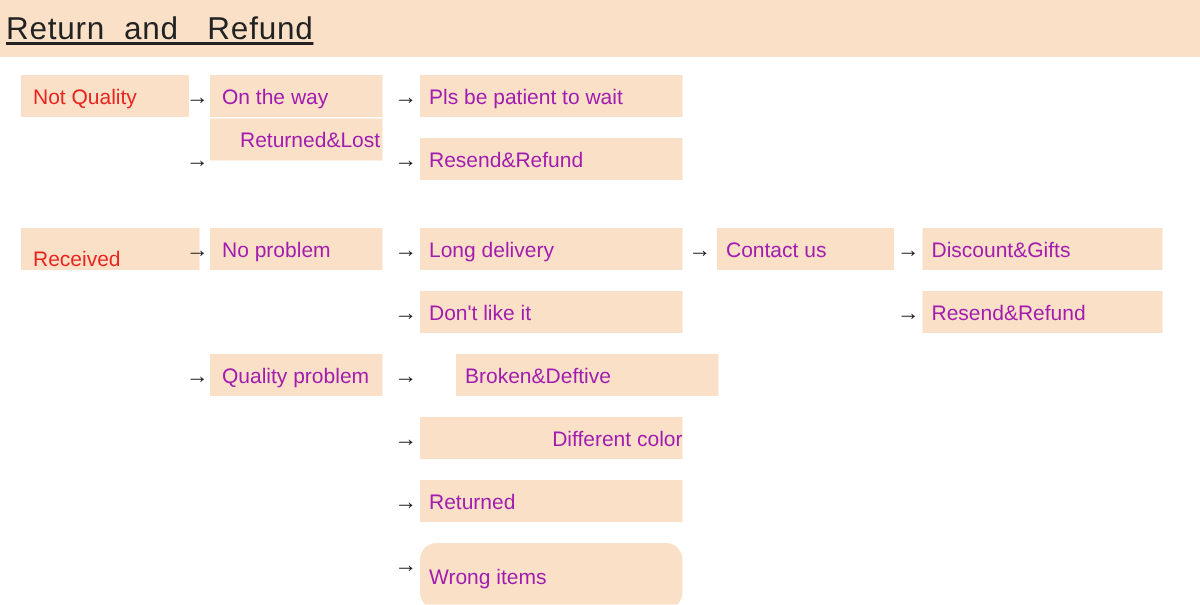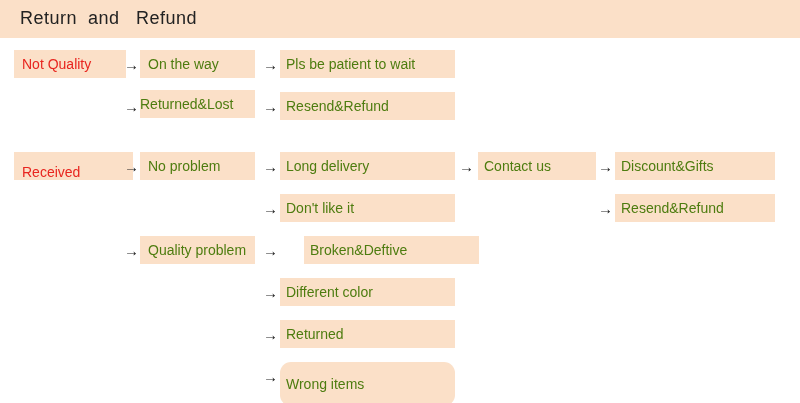--- a/index.html
+++ b/index.html
@@ -21,32 +21,33 @@
   .title-bar {
     position: absolute;
     left: 0;
     top: 0;
     width: 800px;
     height: 38px;
     background: #fbe0c8;
   }
   .title-text {
     position: absolute;
-    left: 20px;
+    left: 4px;
     top: 8px;
-    font-size: 18px;
+    font-size: 21px;
     color: #222222;
     letter-spacing: 0.5px;
     white-space: pre;
+    text-decoration: underline;
   }
   .node {
     position: absolute;
     background: #fbe0c8;
     font-size: 14px;
-    color: #4d7c0f;
+    color: #a21caf;
     display: flex;
     align-items: center;
     box-sizing: border-box;
     white-space: nowrap;
     overflow: hidden;
   }
   .node.red {
     color: #e8251f;
   }
   .node .lbl {
@@ -70,21 +71,21 @@
   <div id="nodes-layer">
       <div class="node red" style="left: 14px; top: 50px; width: 112px; height: 28px; padding-left: 8px;">
         <span class="lbl">Not Quality</span>
       </div>
       <div class="node" style="left: 140px; top: 50px; width: 115px; height: 28px; padding-left: 8px;">
         <span class="lbl">On the way</span>
       </div>
       <div class="node" style="left: 280px; top: 50px; width: 175px; height: 28px; padding-left: 6px;">
         <span class="lbl">Pls be patient to wait</span>
       </div>
-      <div class="node" style="left: 140px; top: 90px; width: 115px; height: 28px; padding-left: 0; text-align: right;">
+      <div class="node" style="left: 140px; top: 79px; width: 115px; height: 28px; padding-left: 20px; text-align: right;">
         <span class="lbl">Returned&amp;Lost</span>
       </div>
       <div class="node" style="left: 280px; top: 92px; width: 175px; height: 28px; padding-left: 6px;">
         <span class="lbl">Resend&amp;Refund</span>
       </div>
       <div class="node red" style="left: 14px; top: 152px; width: 119px; height: 28px; padding-left: 8px; align-items: flex-end;">
         <span class="lbl">Received</span>
       </div>
       <div class="node" style="left: 140px; top: 152px; width: 115px; height: 28px; padding-left: 8px;">
         <span class="lbl">No problem</span>
@@ -103,21 +104,21 @@
       </div>
       <div class="node" style="left: 615px; top: 194px; width: 160px; height: 28px; padding-left: 6px;">
         <span class="lbl">Resend&amp;Refund</span>
       </div>
       <div class="node" style="left: 140px; top: 236px; width: 115px; height: 28px; padding-left: 8px;">
         <span class="lbl">Quality problem</span>
       </div>
       <div class="node" style="left: 280px; top: 236px; width: 175px; height: 28px; padding-left: 6px; margin-left: 24px;">
         <span class="lbl">Broken&amp;Deftive</span>
       </div>
-      <div class="node" style="left: 280px; top: 278px; width: 175px; height: 28px; padding-left: 6px;">
+      <div class="node" style="left: 280px; top: 278px; width: 175px; height: 28px; padding-left: 6px; justify-content: flex-end;">
         <span class="lbl">Different color</span>
       </div>
       <div class="node" style="left: 280px; top: 320px; width: 175px; height: 28px; padding-left: 6px;">
         <span class="lbl">Returned</span>
       </div>
       <div class="node" style="left: 280px; top: 362px; width: 175px; height: 44px; padding-left: 6px; border-radius: 11px;">
         <span class="lbl">Wrong items</span>
       </div>
     </div>
   <div id="arrows-layer">

